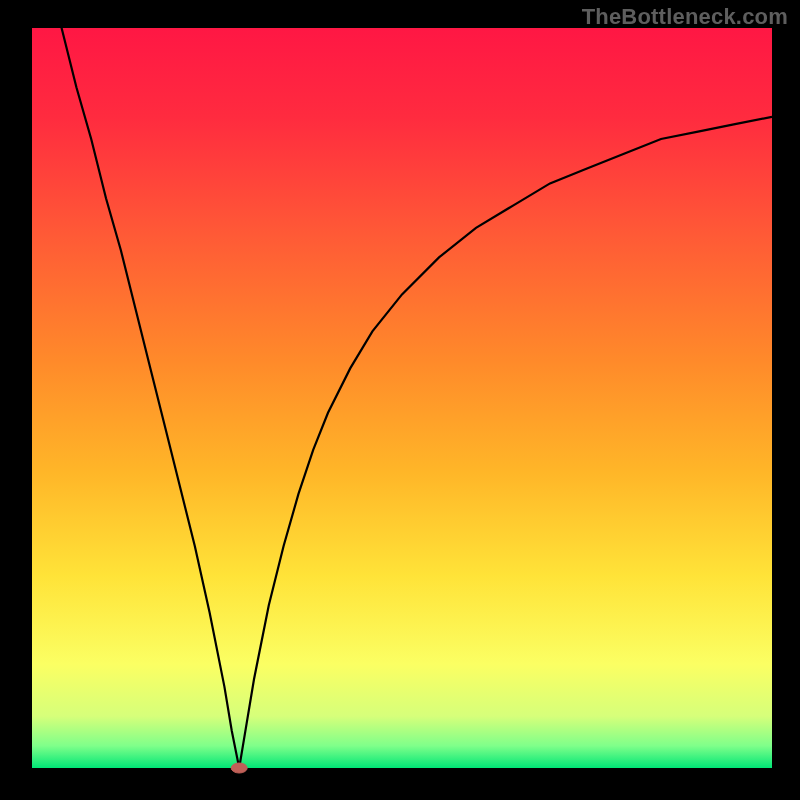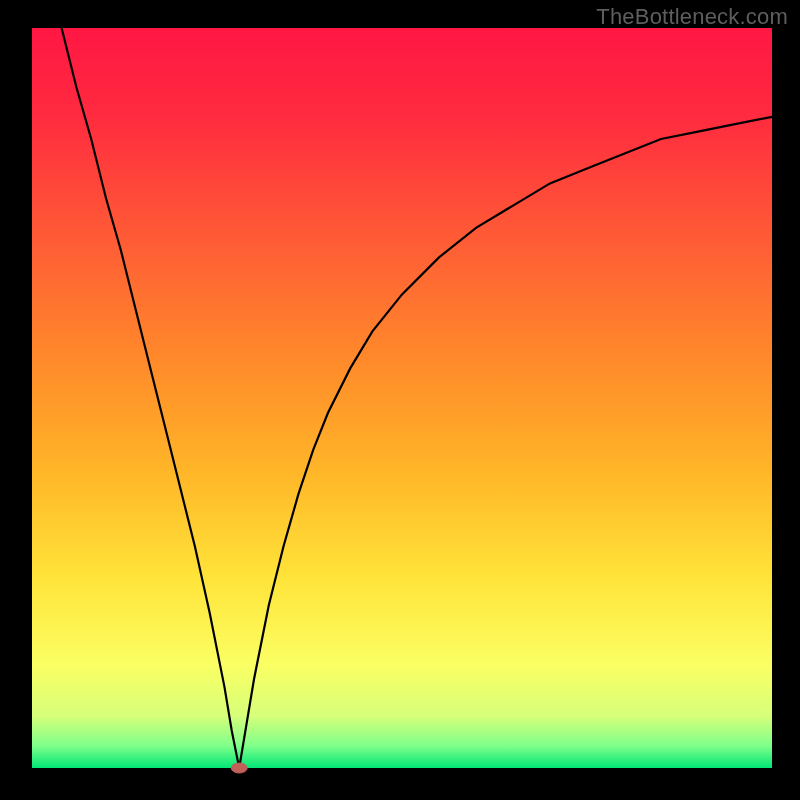--- a/index.html
+++ b/index.html
@@ -16,21 +16,21 @@
     height: 800px;
     background: #000;
     position: relative;
   }
   .watermark {
     position: absolute;
     top: 4px;
     right: 12px;
     color: #5e5e5e;
     font-size: 22px;
-    font-weight: 400;
+    font-weight: 700;
     letter-spacing: 0.2px;
     z-index: 10;
   }
   svg {
     display: block;
     position: absolute;
     top: 0;
     left: 0;
   }
   .curve {

